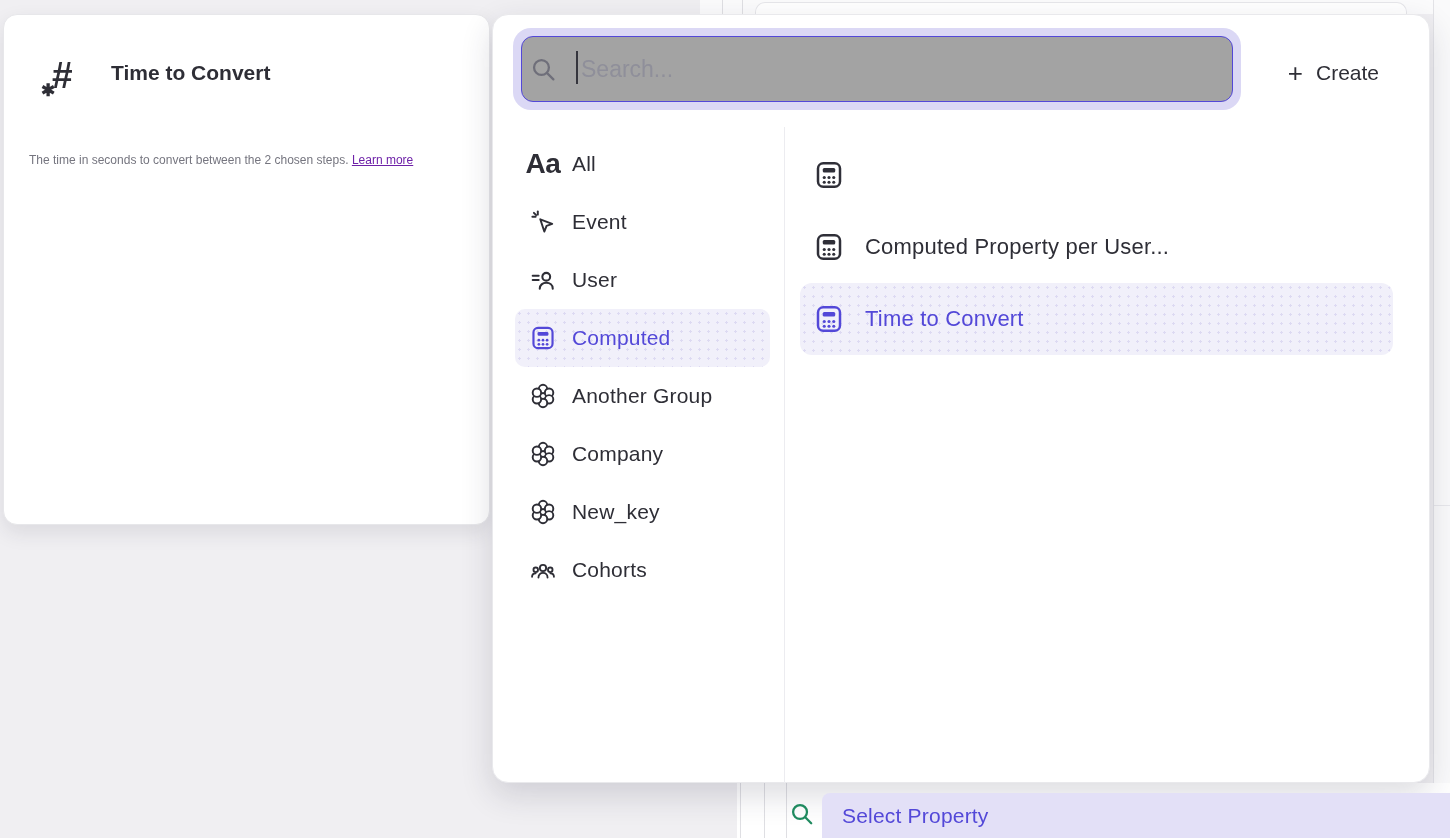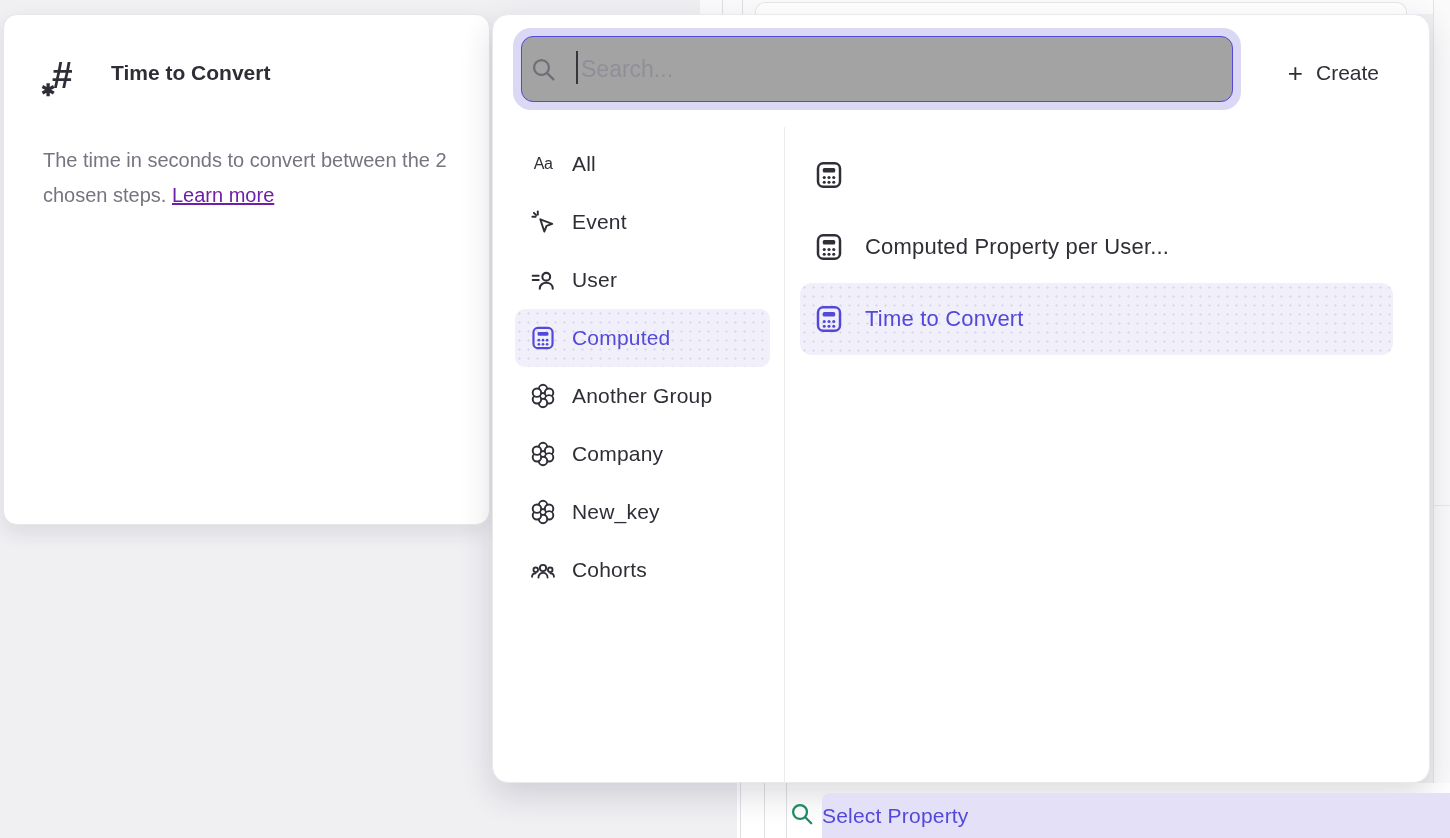--- a/index.html
+++ b/index.html
@@ -24,33 +24,33 @@
                   background: #fafafb; border-left: 1px solid #e3e3e7; }
   .right-sliver-divider { left: 1434px; top: 505px; width: 16px; height: 1px; background: #e8e8ec; }
 
   .bottom-strip { left: 737px; top: 783px; width: 713px; height: 55px; background: #fff; }
   .b1 { left: 740px; top: 783px; height: 55px; }
   .b2 { left: 764px; top: 783px; height: 55px; }
   .b3 { left: 786px; top: 783px; height: 55px; }
 
   .select-pill { left: 822px; top: 793px; width: 628px; height: 45px;
                  background: var(--pill-bg); border-radius: 8px 0 0 0; z-index: 3;
-                 display: flex; align-items: center; padding-left: 0; box-sizing: border-box; }
+                 display: flex; align-items: center; padding-left: 20px; box-sizing: border-box; }
   .select-pill span { font-size: 21px; font-weight: 500; color: var(--accent); letter-spacing: .2px; }
   .green-search { left: 789px; top: 801px; z-index: 3; }
 
   
   .tooltip-card { left: 3px; top: 14px; width: 487px; height: 511px; background: #fff;
                   border: 1px solid #e7e7ea; border-radius: 14px;
                   box-shadow: 0 8px 20px rgba(40,40,60,.10); box-sizing: border-box; z-index: 2; }
   .hash-icon { left: 40px; top: 40px; width: 42px; height: 50px; color: var(--text-dark); }
   .hash-icon .hash { position: absolute; left: 8px; top: 0; font-size: 37px; font-weight: 700; line-height: 42px; }
   .hash-icon .ast  { position: absolute; left: -3px; top: 25px; font-size: 17px; font-weight: 700; }
   .card-title { left: 107px; top: 46px; font-size: 21px; font-weight: 700; color: var(--text-dark); }
-  .card-desc { left: 39px; top: 128px; width: 410px; font-size: 20px; line-height: 35px; color: var(--text-gray); }
+  .card-desc { left: 25px; top: 128px; width: 410px; font-size: 12px; line-height: 35px; color: var(--text-gray); }
   .card-desc a { color: var(--link-purple); text-decoration: underline; font-weight: 500; }
 
   
   .dropdown { left: 492px; top: 14px; width: 938px; height: 769px; background: #fff;
               border: 1px solid #e9e9ec; border-radius: 16px;
               box-shadow: 0 12px 32px rgba(40,40,60,.16); box-sizing: border-box; z-index: 2; }
 
   .search-ring { left: 20px; top: 13px; width: 728px; height: 82px;
                  background: var(--accent-ring); border-radius: 18px; }
   .search-box { position: absolute; inset: 8px; background: #a3a3a3;
@@ -71,21 +71,21 @@
 
   
   .cat-col { left: 22px; top: 120px; width: 255px; }
   .cat-row { height: 58px; display: flex; align-items: center; padding-left: 14px;
              box-sizing: border-box; border-radius: 10px; cursor: pointer; color: var(--text-dark); }
   .cat-row .cicon { width: 28px; display: flex; justify-content: center; color: var(--text-dark); }
   .cat-row .clabel { margin-left: 15px; font-size: 21px; letter-spacing: .2px; }
   .cat-row.selected { background-color: var(--highlight-bg);
              background-image: radial-gradient(#dddaf2 1px, transparent 1.3px); background-size: 9px 9px; }
   .cat-row.selected .clabel, .cat-row.selected .cicon { color: var(--accent); font-weight: 500; }
-  .aa-glyph { font-size: 16px; font-weight: 400; letter-spacing: -0.5px; }
+  .aa-glyph { font-size: 28px; font-weight: 700; letter-spacing: -0.5px; }
 
   
   .res-col { left: 307px; top: 124px; width: 593px; }
   .res-row { height: 72px; display: flex; align-items: center; padding-left: 13px;
              box-sizing: border-box; border-radius: 12px; cursor: pointer; color: var(--text-dark); }
   .res-row .ricon { width: 32px; display: flex; justify-content: center; color: #2f2f38; }
   .res-row .rlabel { margin-left: 20px; font-size: 22px; letter-spacing: .2px; }
   .res-row.selected { background-color: var(--highlight-bg);
              background-image: radial-gradient(#dddaf2 1px, transparent 1.3px); background-size: 9px 9px; }
   .res-row.selected .rlabel, .res-row.selected .ricon { color: var(--accent); font-weight: 500; }

